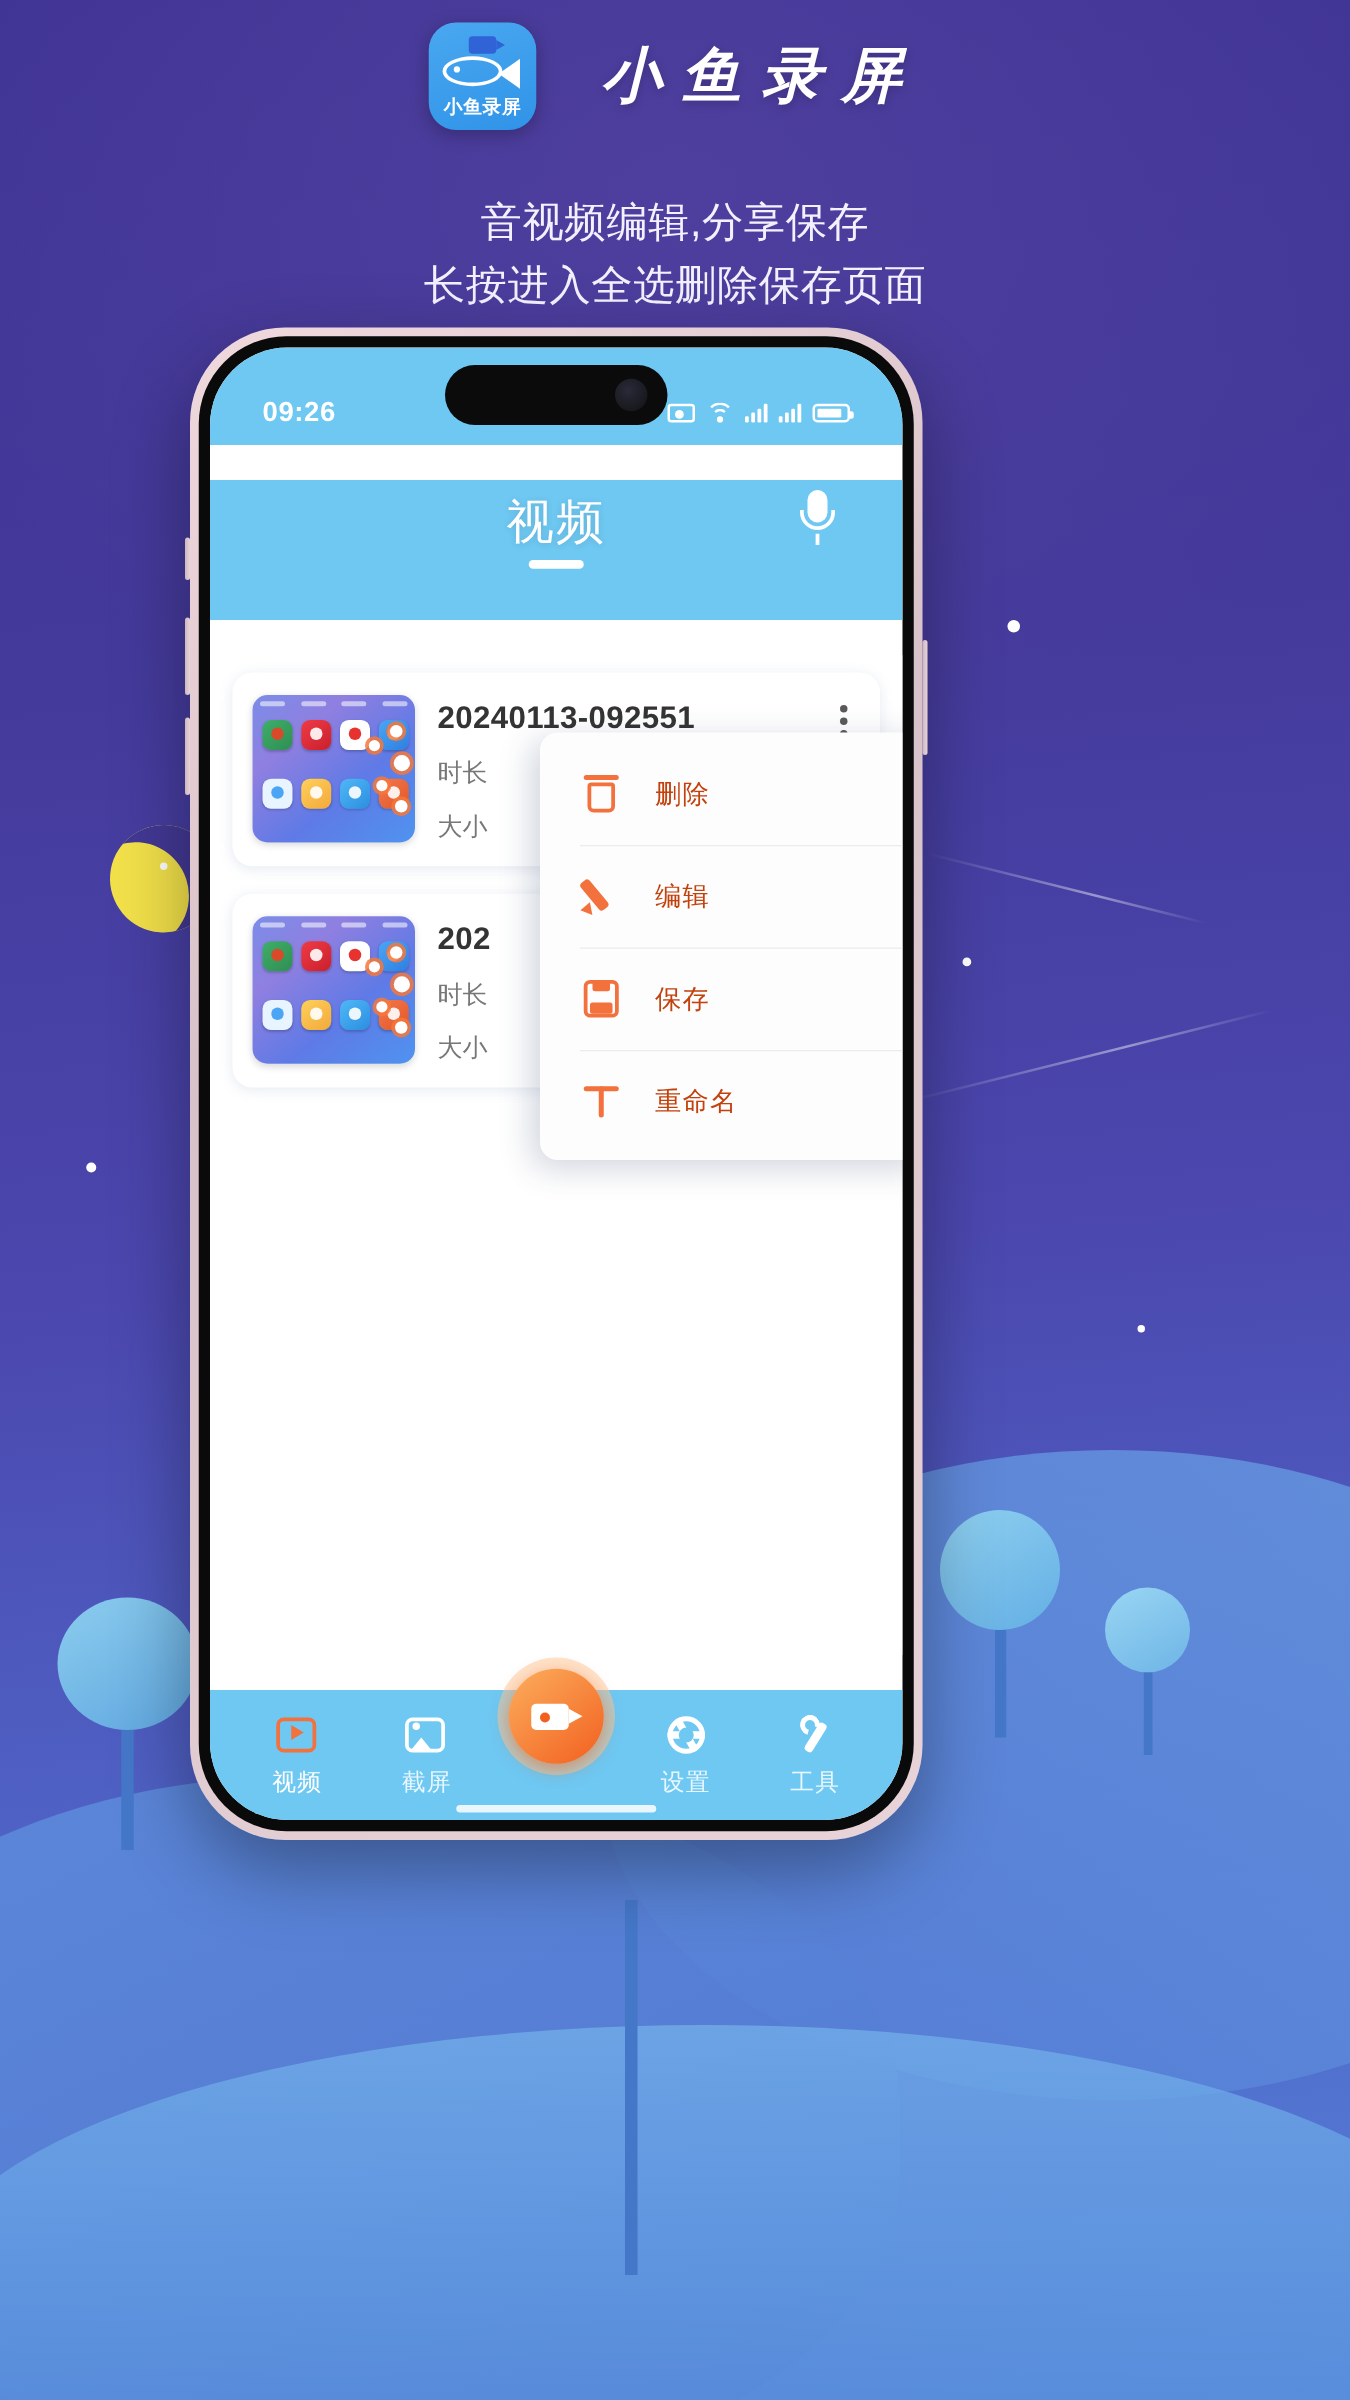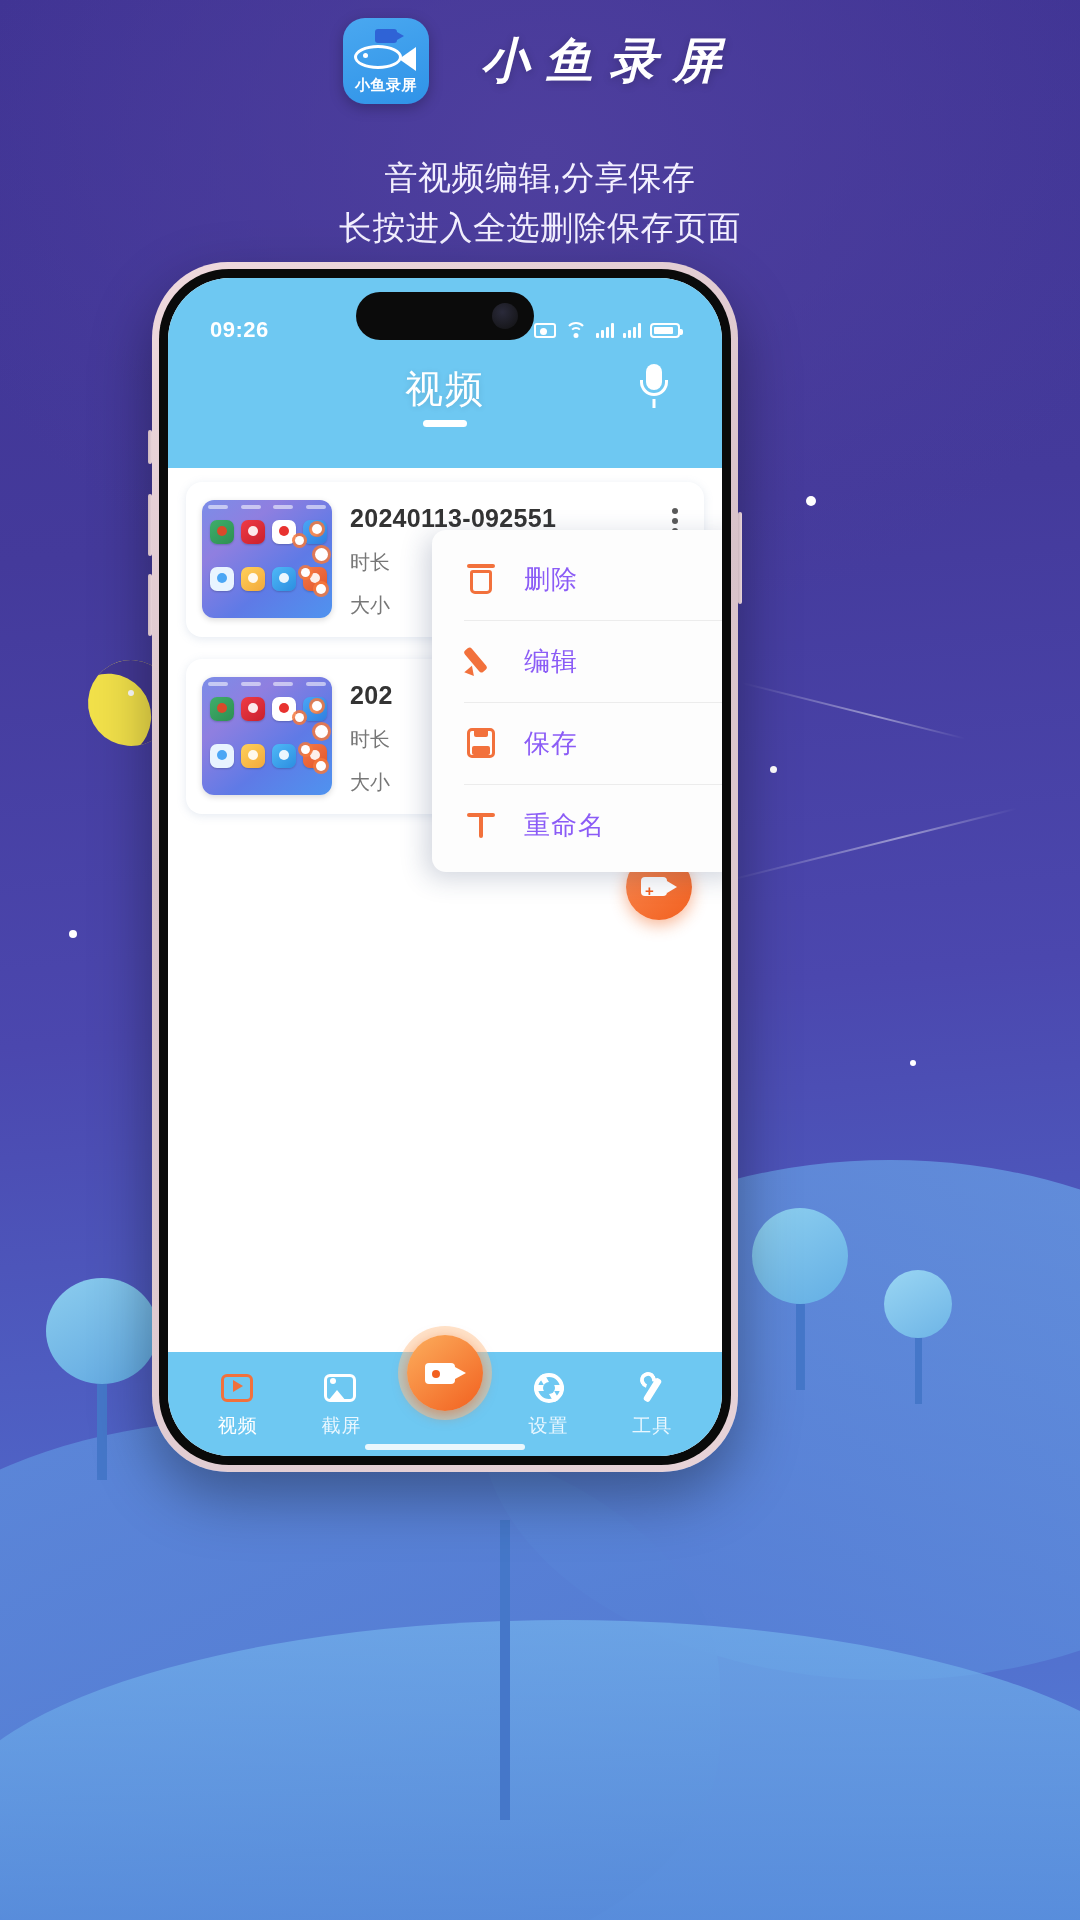--- a/index.html
+++ b/index.html
@@ -116,21 +116,21 @@
     z-index:6;
   }
   .phone-inner {
     width:100%; height:100%;
     border-radius:70px; background:#0a0a0a; padding:9px;
   }
   .screen {
     width:100%; height:100%;
     border-radius:62px; background:#ffffff;
     overflow:hidden; position:relative;
-    display:flex; flex-direction:column;
+    display:flex; flex-direction:column;gap:28px;
   }
   .side-btn {
     position:absolute; left:-4px; width:4px; border-radius:3px;
     background:linear-gradient(90deg,#cdb7bf,#e8d4d9);
   }
   .side-btn.b1 { top:168px; height:34px; }
   .side-btn.b2 { top:232px; height:62px; }
   .side-btn.b3 { top:312px; height:62px; }
   .side-btn.r1 { left:auto; right:-4px; top:250px; height:92px; }
 
@@ -295,21 +295,21 @@
   }
   .ctx-item {
     display:flex; align-items:center; gap:26px;
     height:82px; padding:0 0 0 32px;
     position:relative;
   }
   .ctx-item + .ctx-item:before {
     content:""; position:absolute; left:32px; right:18px; top:0;
     height:1px; background:#ececec;
   }
-  .ctx-label { font-size:26px; color:#8b5cf6; letter-spacing:1px; }
+  .ctx-label { font-size:21px; color:#c2410c; letter-spacing:1px; }
   .ctx-ic { width:34px; height:34px; position:relative; flex:0 0 auto; }
 
   
   .ic-trash .lid {
     position:absolute; top:2px; left:3px; width:28px; height:4px;
     background:#f2713c; border-radius:2px;
   }
   .ic-trash .can {
     position:absolute; top:8px; left:6px; width:22px; height:24px;
     border:3px solid #f2713c; border-radius:3px 3px 5px 5px;

